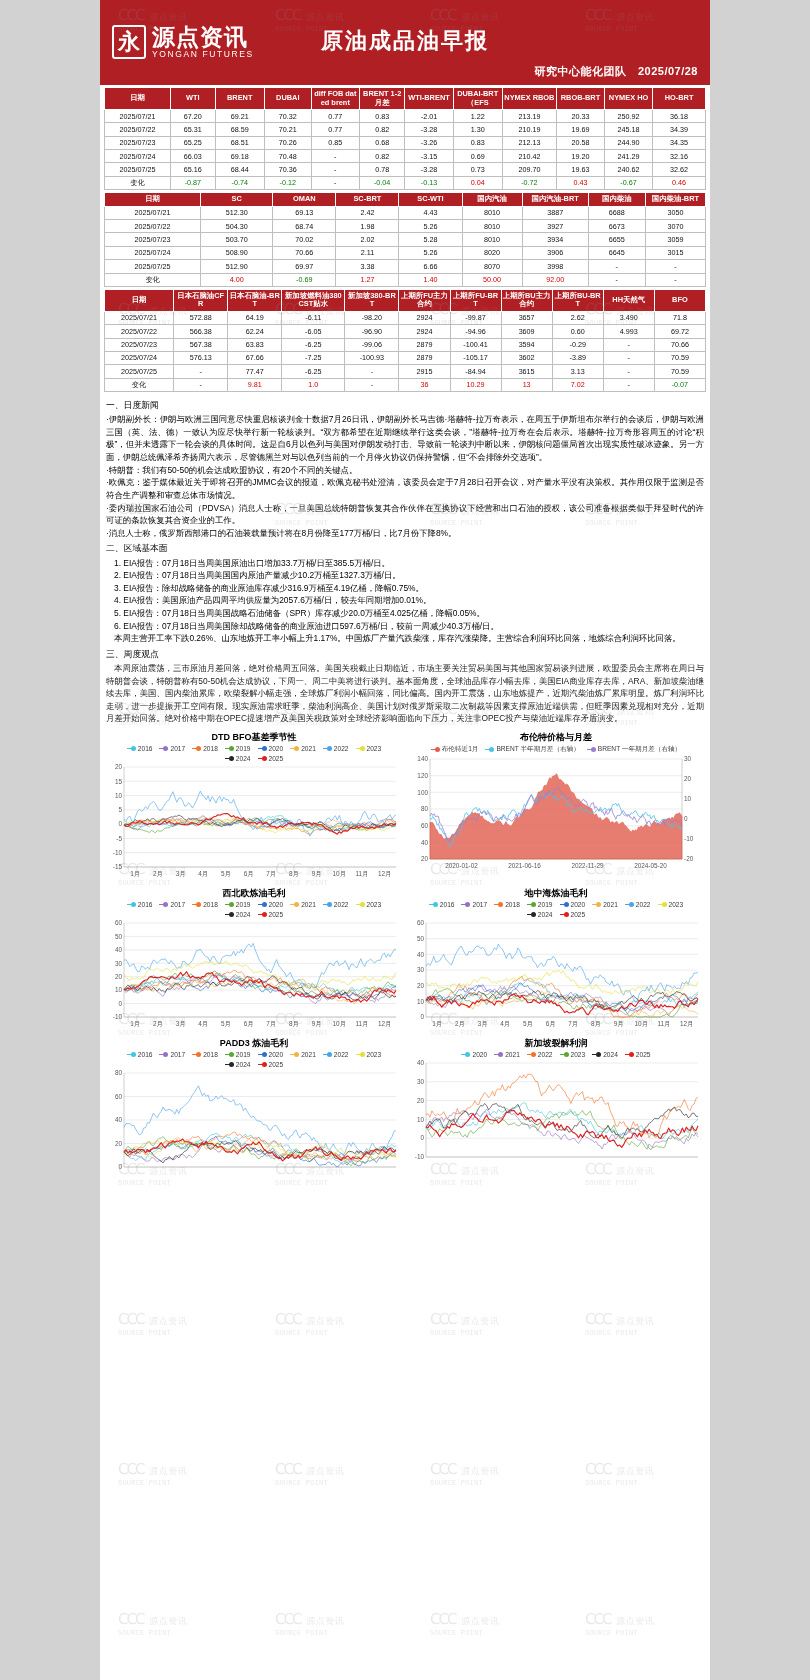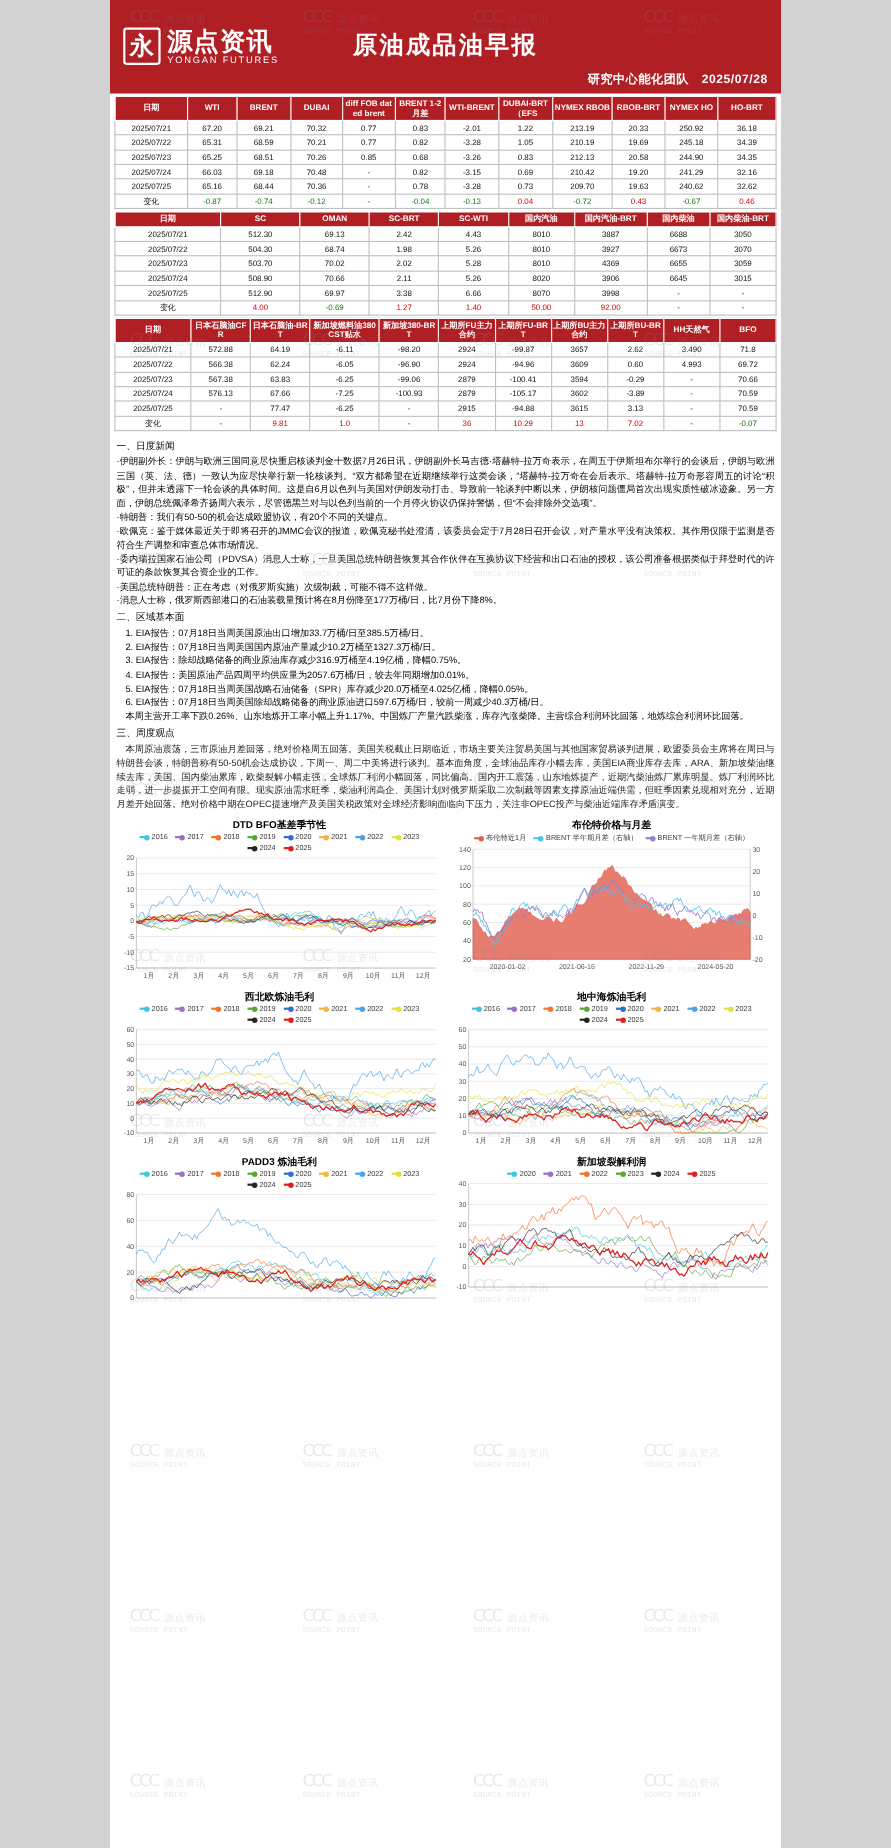--- a/index.html
+++ b/index.html
@@ -190,21 +190,21 @@
             <td>36.18</td>
           </tr>
           <tr>
             <td>2025/07/22</td>
             <td>65.31</td>
             <td>68.59</td>
             <td>70.21</td>
             <td>0.77</td>
             <td>0.82</td>
             <td>-3.28</td>
-            <td>1.05</td>
+            <td>1.30</td>
             <td>210.19</td>
             <td>19.69</td>
             <td>245.18</td>
             <td>34.39</td>
           </tr>
           <tr>
             <td>2025/07/23</td>
             <td>65.25</td>
             <td>68.51</td>
             <td>70.26</td>
@@ -310,21 +310,21 @@
             <td>6673</td>
             <td>3070</td>
           </tr>
           <tr>
             <td>2025/07/23</td>
             <td>503.70</td>
             <td>70.02</td>
             <td>2.02</td>
             <td>5.28</td>
             <td>8010</td>
-            <td>4369</td>
+            <td>3934</td>
             <td>6655</td>
             <td>3059</td>
           </tr>
           <tr>
             <td>2025/07/24</td>
             <td>508.90</td>
             <td>70.66</td>
             <td>2.11</td>
             <td>5.26</td>
             <td>8020</td>
@@ -439,21 +439,21 @@
             <td>-</td>
             <td>70.59</td>
           </tr>
           <tr>
             <td>2025/07/25</td>
             <td>-</td>
             <td>77.47</td>
             <td>-6.25</td>
             <td>-</td>
             <td>2915</td>
-            <td>-94.88</td>
+            <td>-84.94</td>
             <td>3615</td>
             <td>3.13</td>
             <td>-</td>
             <td>70.59</td>
           </tr>
           <tr class="chg">
             <td class="lbl">变化</td>
             <td>-</td>
             <td class="pos">9.81</td>
             <td class="pos">1.0</td>
@@ -469,21 +469,20 @@
     </table>
   </div>
 
   <div class="content">
     <div class="sec-h">一、日度新闻</div>
     <div id="s1list">
         <div class="para j">·伊朗副外长：伊朗与欧洲三国同意尽快重启核谈判金十数据7月26日讯，伊朗副外长马吉德·塔赫特-拉万奇表示，在周五于伊斯坦布尔举行的会谈后，伊朗与欧洲三国（英、法、德）一致认为应尽快举行新一轮核谈判。“双方都希望在近期继续举行这类会谈，”塔赫特-拉万奇在会后表示。塔赫特-拉万奇形容周五的讨论“积极”，但并未透露下一轮会谈的具体时间。这是自6月以色列与美国对伊朗发动打击、导致前一轮谈判中断以来，伊朗核问题僵局首次出现实质性破冰迹象。另一方面，伊朗总统佩泽希齐扬周六表示，尽管德黑兰对与以色列当前的一个月停火协议仍保持警惕，但“不会排除外交选项”。</div>
         <div class="para j">·特朗普：我们有50-50的机会达成欧盟协议，有20个不同的关键点。</div>
         <div class="para j">·欧佩克：鉴于媒体最近关于即将召开的JMMC会议的报道，欧佩克秘书处澄清，该委员会定于7月28日召开会议，对产量水平没有决策权。其作用仅限于监测是否符合生产调整和审查总体市场情况。</div>
         <div class="para j">·委内瑞拉国家石油公司（PDVSA）消息人士称，一旦美国总统特朗普恢复其合作伙伴在互换协议下经营和出口石油的授权，该公司准备根据类似于拜登时代的许可证的条款恢复其合资企业的工作。</div>
-        <div class="para j">·美国总统特朗普：正在考虑（对俄罗斯实施）次级制裁，可能不得不这样做。</div>
         <div class="para j">·消息人士称，俄罗斯西部港口的石油装载量预计将在8月份降至177万桶/日，比7月份下降8%。</div>
       </div>
     <div class="sec-h">二、区域基本面</div>
     <div id="s2list">
         <div class="para j ind">1. EIA报告：07月18日当周美国原油出口增加33.7万桶/日至385.5万桶/日。</div>
         <div class="para j ind">2. EIA报告：07月18日当周美国国内原油产量减少10.2万桶至1327.3万桶/日。</div>
         <div class="para j ind">3. EIA报告：除却战略储备的商业原油库存减少316.9万桶至4.19亿桶，降幅0.75%。</div>
         <div class="para j ind">4. EIA报告：美国原油产品四周平均供应量为2057.6万桶/日，较去年同期增加0.01%。</div>
         <div class="para j ind">5. EIA报告：07月18日当周美国战略石油储备（SPR）库存减少20.0万桶至4.025亿桶，降幅0.05%。</div>
         <div class="para j ind">6. EIA报告：07月18日当周美国除却战略储备的商业原油进口597.6万桶/日，较前一周减少40.3万桶/日。</div>

